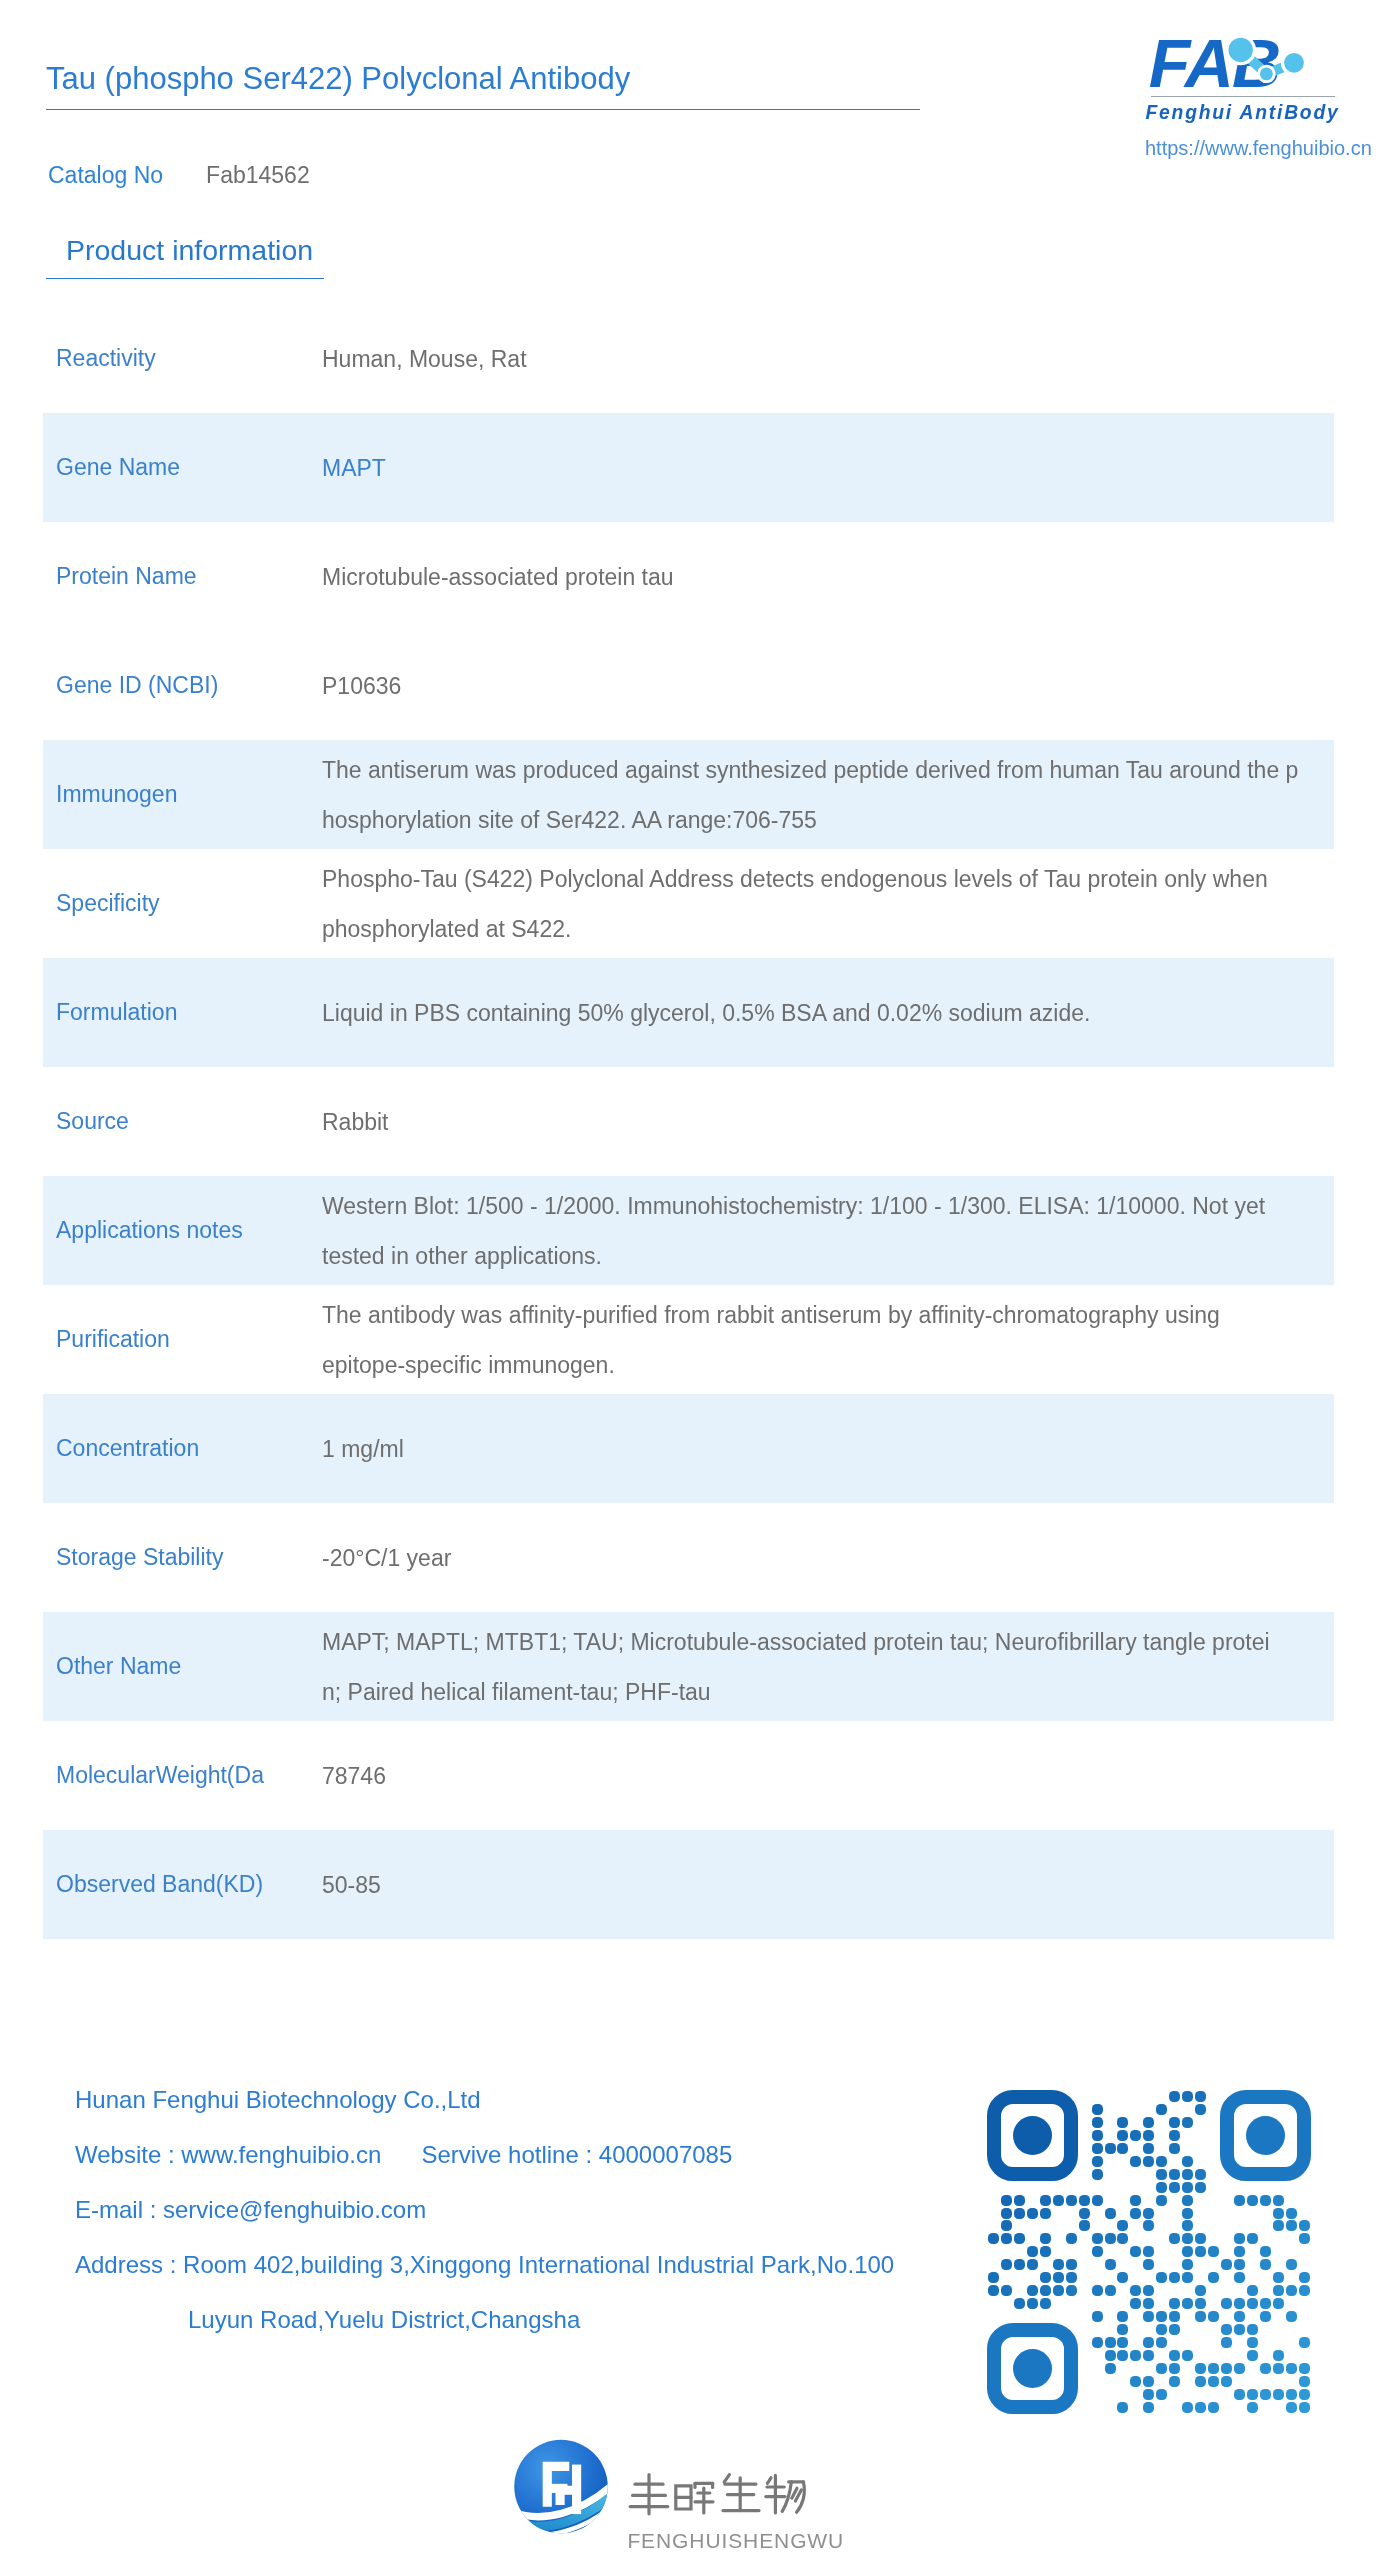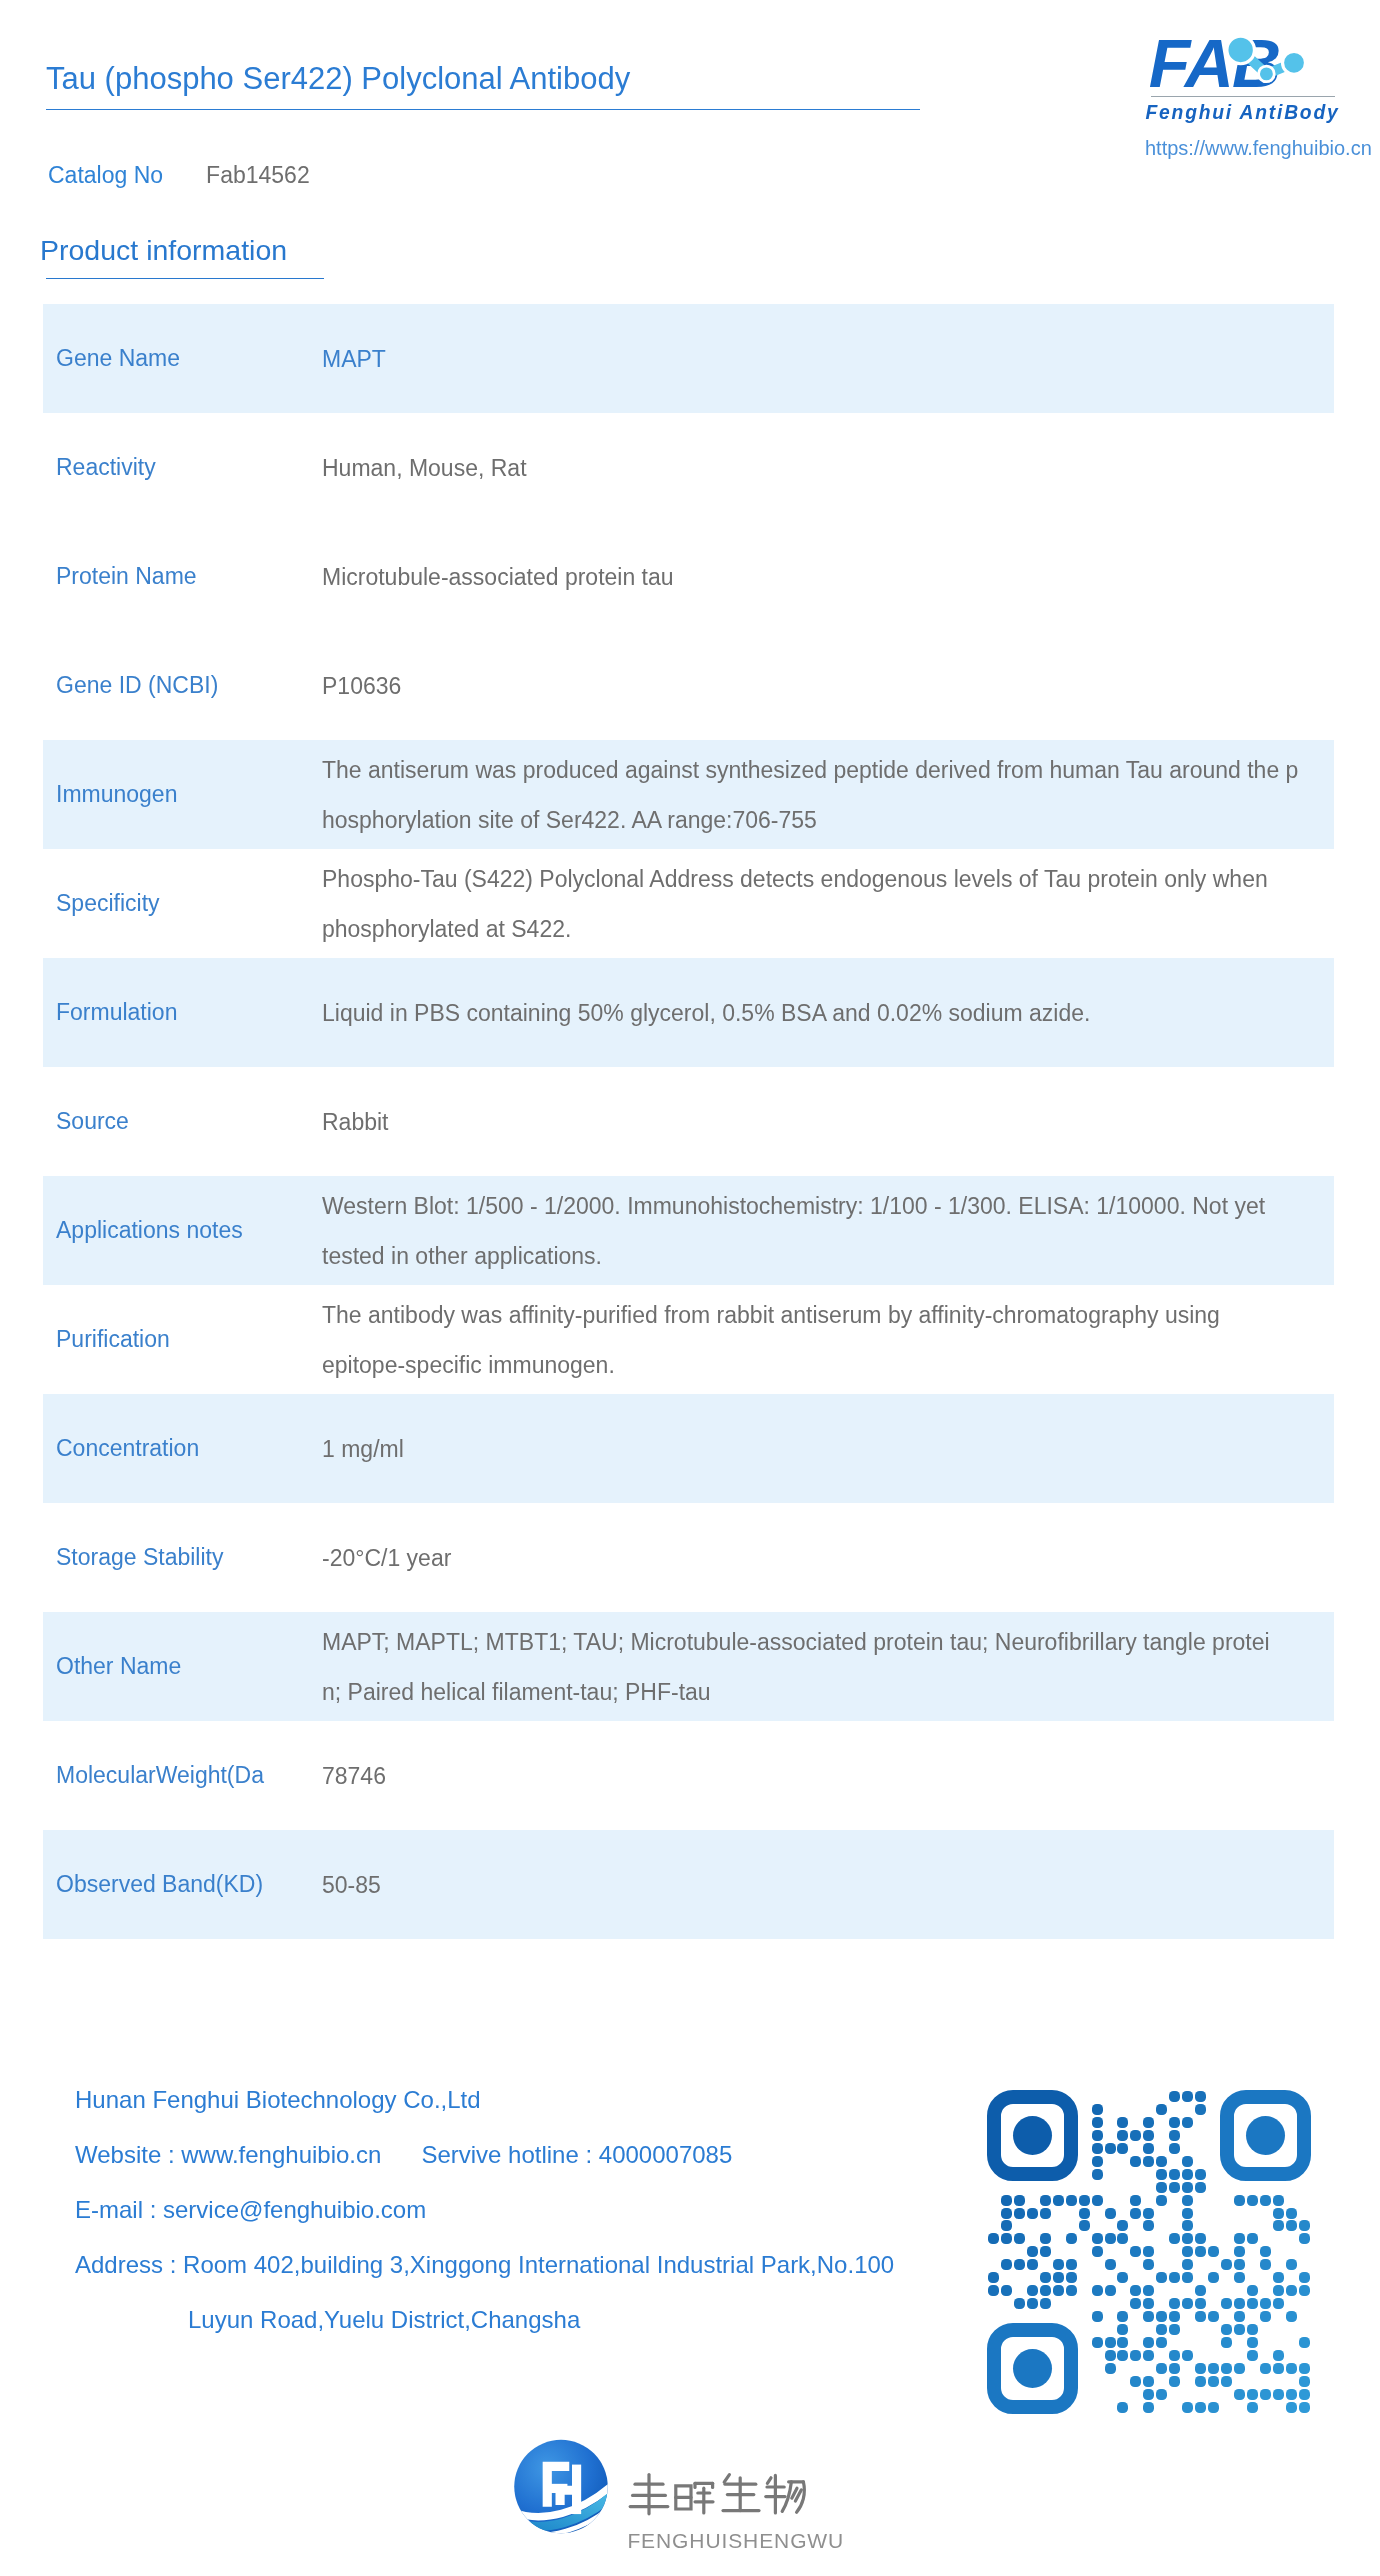--- a/index.html
+++ b/index.html
@@ -14,21 +14,21 @@
   .brand svg.fab{display:block;margin:0 auto;}
   .brand-rule{width:184px;margin:0 auto;border-top:1.8px solid #9aa5ad;height:0;}
   .brand-name{margin-top:4.6px;text-align:center;font-size:19.3px;font-weight:bold;font-style:italic;
               letter-spacing:1.8px;color:#1663c0;}
   .brand-url{margin-top:13px;text-align:left;font-size:20px;color:#4a90d9;}
 
   .catalog{position:absolute;left:48px;top:162px;font-size:23px;}
   .catalog .lab{color:#2f83d6;}
   .catalog .val{color:#6e6e6e;margin-left:43px;}
 
-  .section-title{position:absolute;left:40px;top:234px;font-size:28.5px;font-weight:400;color:#2878ce;margin:0;text-align:center;}
+  .section-title{position:absolute;left:66px;top:234px;font-size:28.5px;font-weight:400;color:#2878ce;margin:0;text-align:center;}
   .section-rule{position:absolute;left:46px;top:278px;width:278px;height:0;border-top:1.8px solid #2878ce;}
 
   
   .ptable{position:absolute;left:43px;top:304px;width:1291px;}
   .row{display:flex;align-items:center;min-height:109px;background:#ffffff;}
   .row.alt{background:#e5f2fc;}
   .row .label{flex:0 0 266px;padding-left:13px;font-size:23px;color:#3a80cc;line-height:31px;}
   .row .value{flex:1;padding-right:31px;font-size:23px;color:#6e6e6e;line-height:50px;white-space:pre-line;}
   .row .value.accent{color:#3a80cc;}
 
@@ -71,27 +71,27 @@
   </div>
 
   <div class="catalog">
     <span class="lab">Catalog No</span><span class="val">Fab14562</span>
   </div>
 
   <h2 class="section-title">Product information</h2>
   <div class="section-rule"></div>
 
   <div class="ptable" id="ptable">
+      <div class="row">
+        <span class="label">Reactivity</span>
+        <span class="value">Human, Mouse, Rat</span>
+      </div>
       <div class="row alt">
         <span class="label">Gene Name</span>
         <span class="value accent">MAPT</span>
-      </div>
-      <div class="row">
-        <span class="label">Reactivity</span>
-        <span class="value">Human, Mouse, Rat</span>
       </div>
       <div class="row">
         <span class="label">Protein Name</span>
         <span class="value">Microtubule-associated protein tau</span>
       </div>
       <div class="row">
         <span class="label">Gene ID (NCBI)</span>
         <span class="value">P10636</span>
       </div>
       <div class="row alt">

